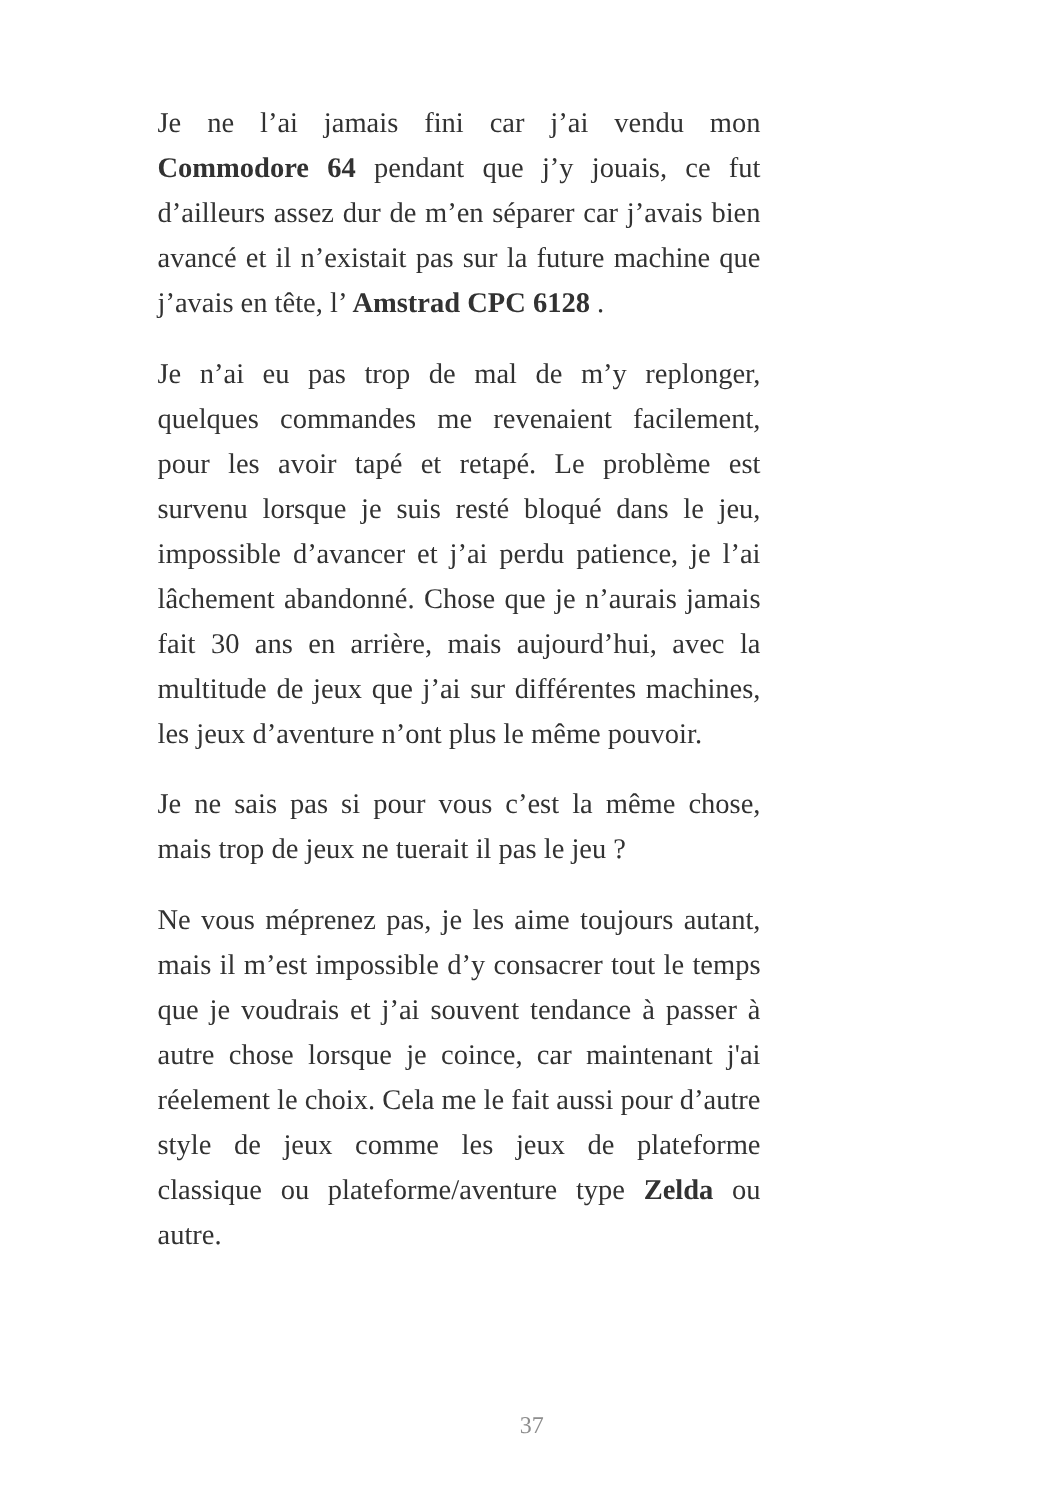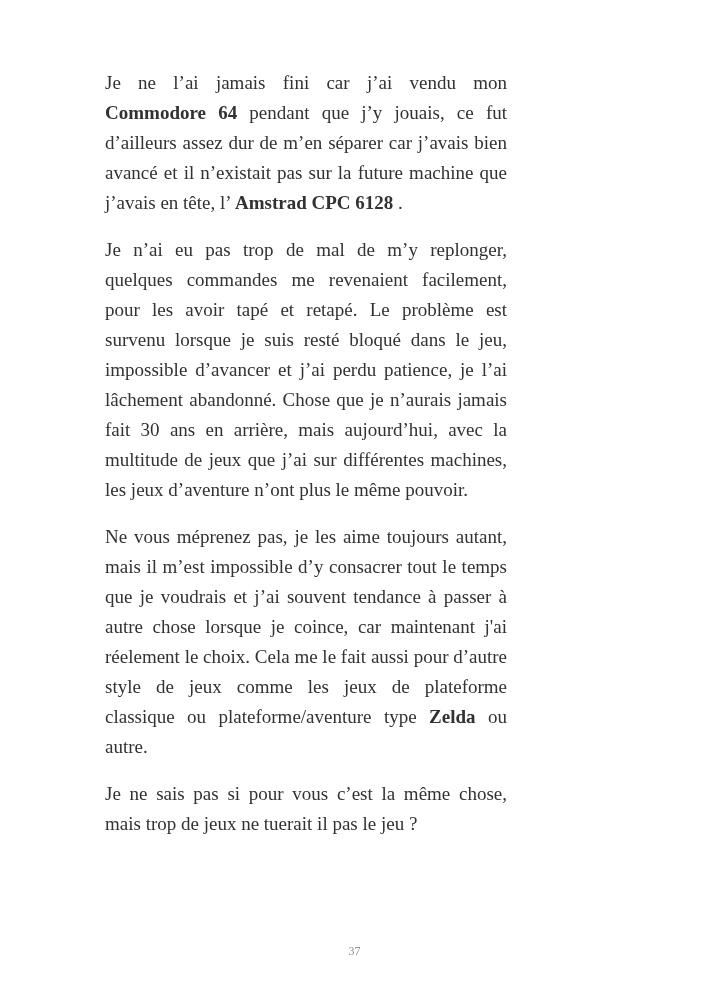--- a/index.html
+++ b/index.html
@@ -27,41 +27,41 @@
   .page p b {
     font-weight: bold;
   }
   .page-number {
     position: absolute;
     bottom: 34px;
     left: 0;
     width: 709px;
     text-align: center;
     font-family: "Liberation Serif", serif;
-    font-size: 12px;
+    font-size: 16px;
     line-height: 14px;
     color: #8d8d8d;
   }
 </style>
 </head>
 <body>
 
 <div class="page">
 
   <p>
     <span>Je ne l’ai jamais fini car j’ai vendu mon </span><b>Commodore 64</b><span> pendant que j’y jouais, ce fut d’ailleurs assez dur de m’en séparer car j’avais bien avancé et il n’existait pas sur la future machine que j’avais en tête, l’ </span><b>Amstrad CPC 6128</b><span> .</span>
   </p>
 
   <p>
     <span>Je n’ai eu pas trop de mal de m’y replonger, quelques commandes me revenaient facilement, pour les avoir tapé et retapé. Le problème est survenu lorsque je suis resté bloqué dans le jeu, impossible d’avancer et j’ai perdu patience, je l’ai lâchement abandonné. Chose que je n’aurais jamais fait 30 ans en arrière, mais aujourd’hui, avec la multitude de jeux que j’ai sur différentes machines, les jeux d’aventure n’ont plus le même pouvoir.</span>
   </p>
 
   <p>
-    <span>Ne vous méprenez pas, je les aime toujours autant, mais il m’est impossible d’y consacrer tout le temps que je voudrais et j’ai souvent tendance à passer à autre chose lorsque je coince, car maintenant j'ai réelement le choix. Cela me le fait aussi pour d’autre style de jeux comme les jeux de plateforme classique ou plateforme/aventure type </span><b>Zelda</b><span> ou autre.</span>
+    <span>Je ne sais pas si pour vous c’est la même chose, mais trop de jeux ne tuerait il pas le jeu ?</span>
   </p>
 
   <p>
-    <span>Je ne sais pas si pour vous c’est la même chose, mais trop de jeux ne tuerait il pas le jeu ?</span>
+    <span>Ne vous méprenez pas, je les aime toujours autant, mais il m’est impossible d’y consacrer tout le temps que je voudrais et j’ai souvent tendance à passer à autre chose lorsque je coince, car maintenant j'ai réelement le choix. Cela me le fait aussi pour d’autre style de jeux comme les jeux de plateforme classique ou plateforme/aventure type </span><b>Zelda</b><span> ou autre.</span>
   </p>
 
   <div class="page-number">37</div>
 
 </div>
 
 </body></html>

